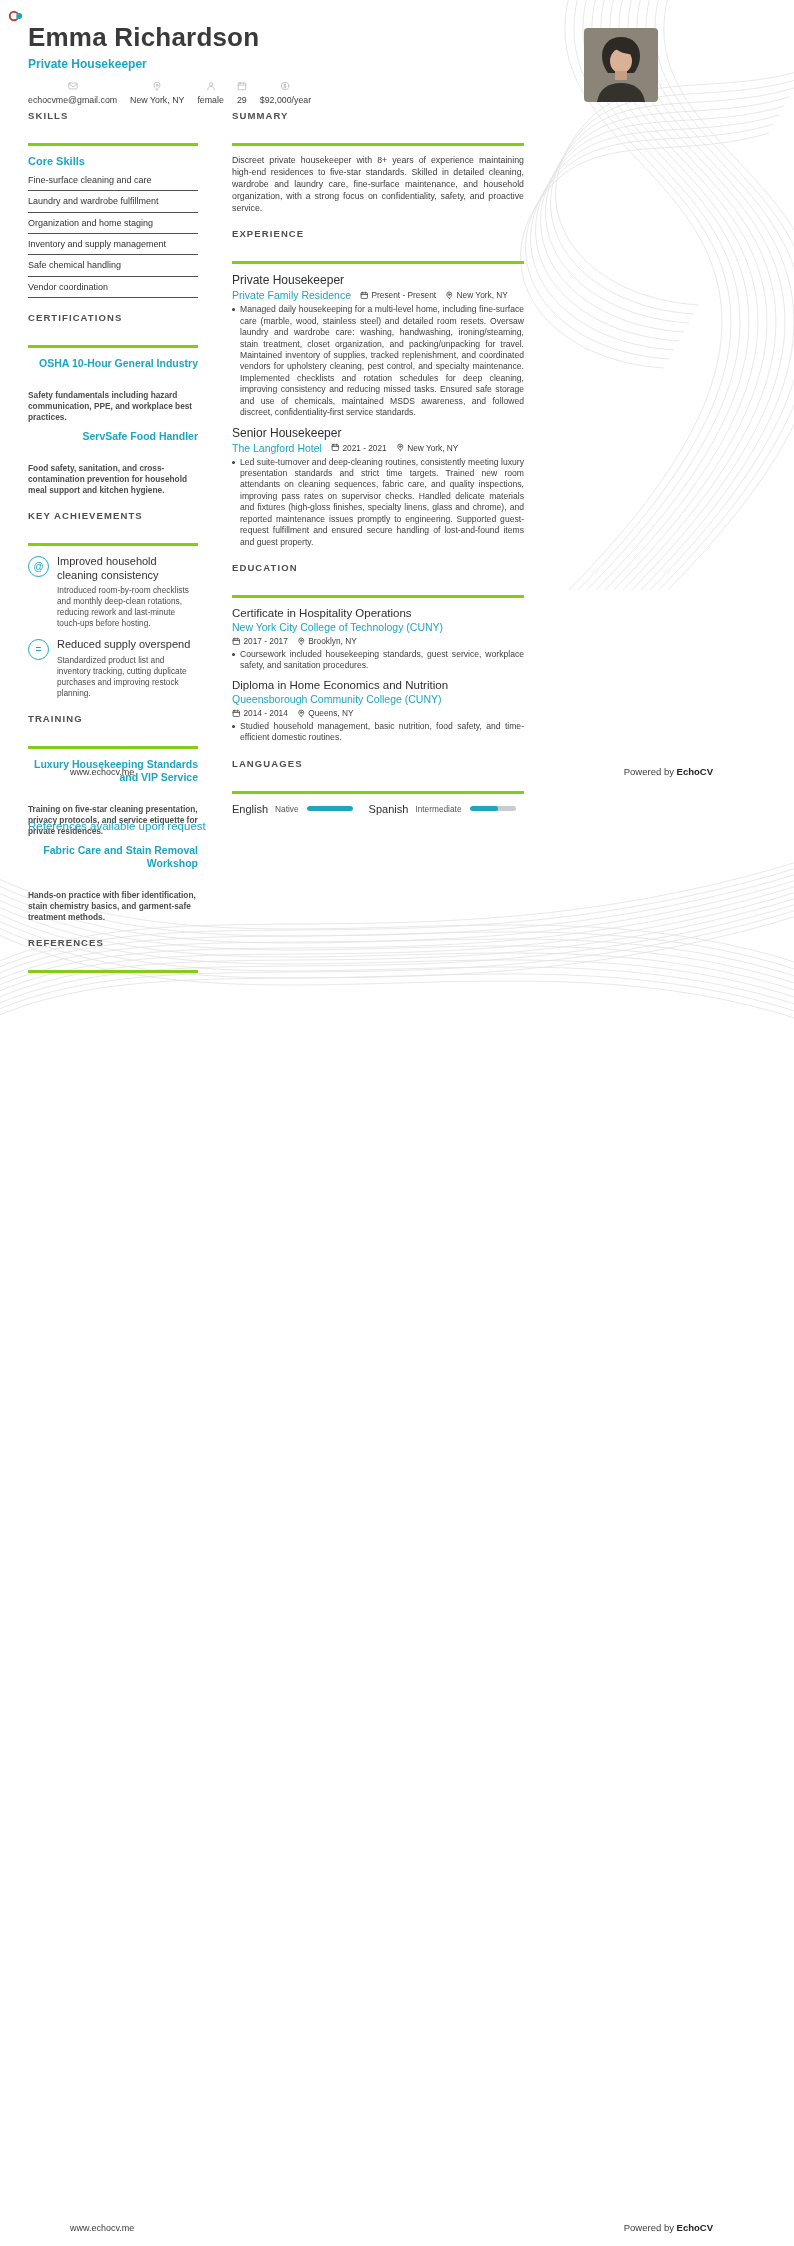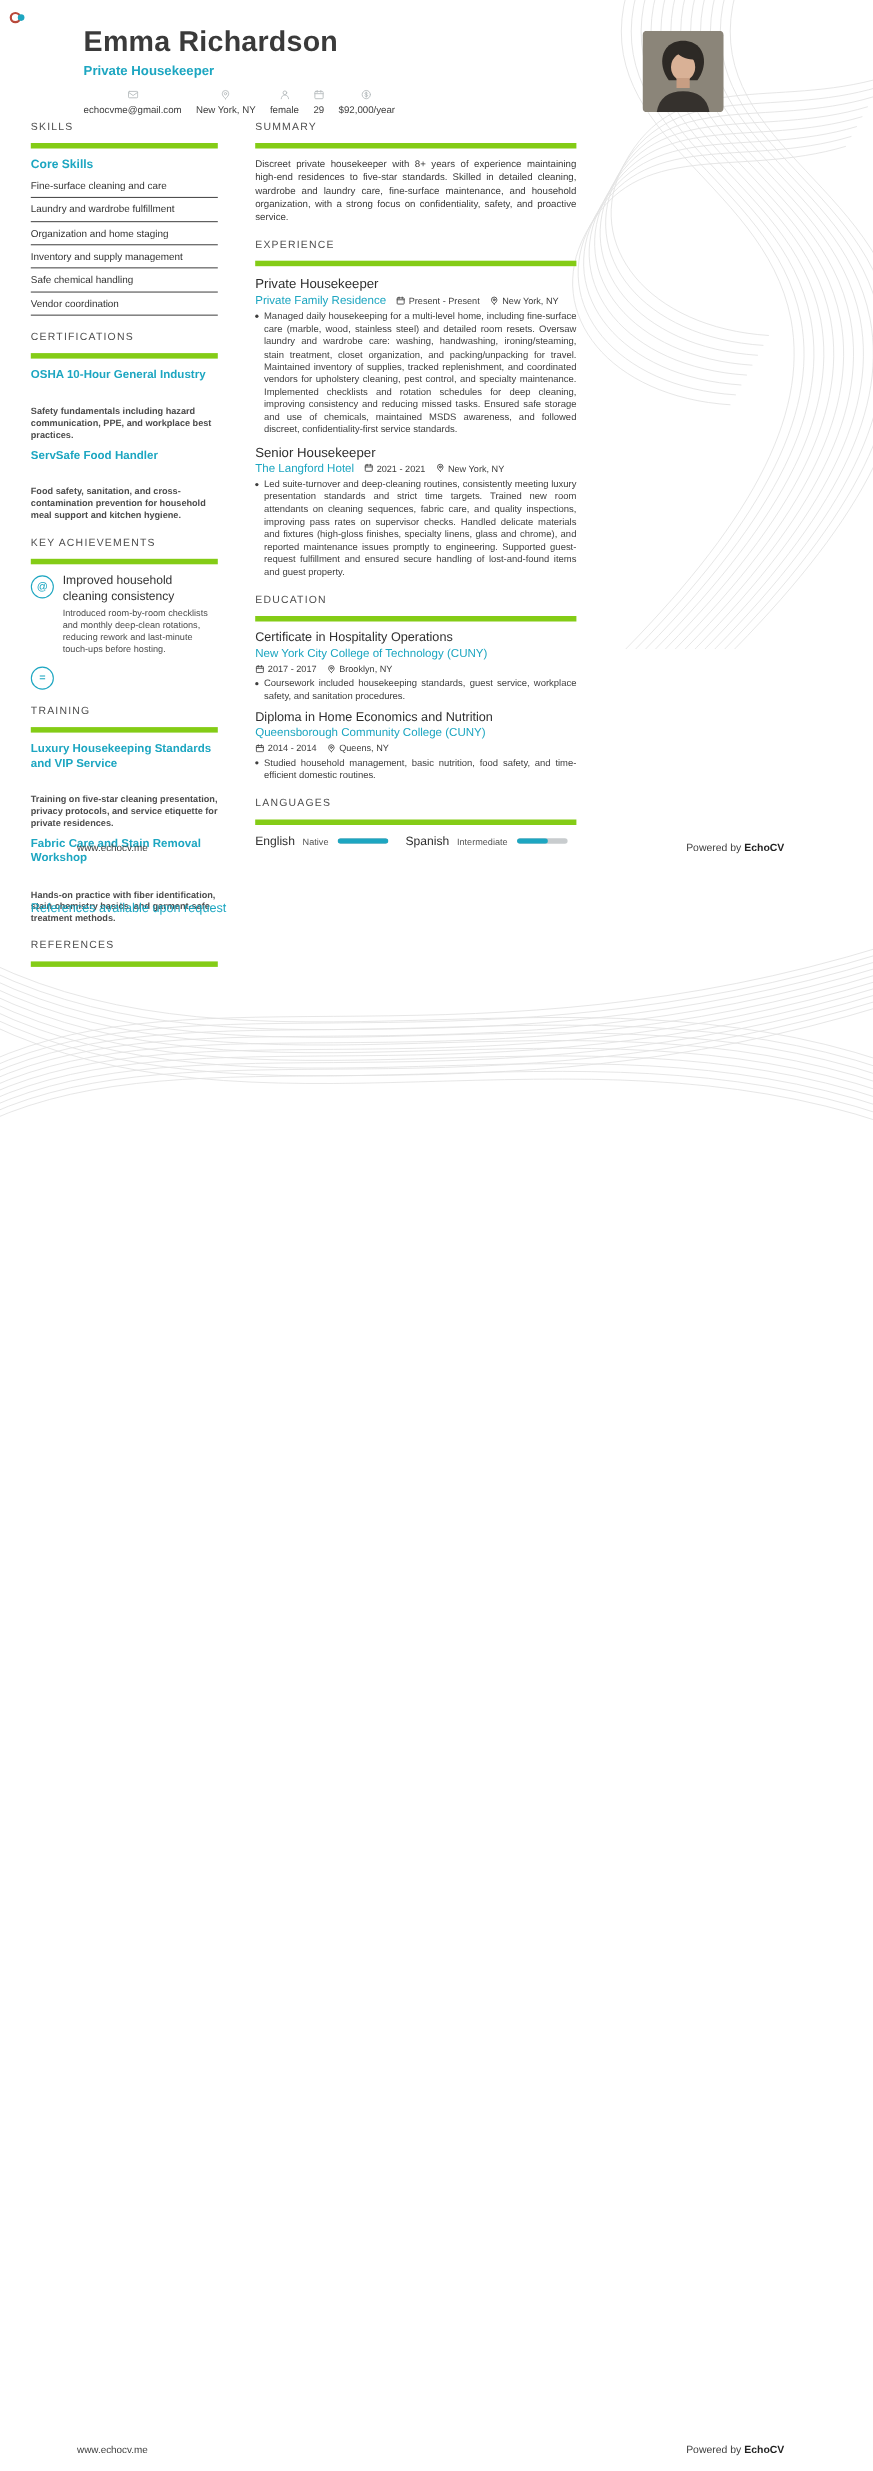--- a/index.html
+++ b/index.html
@@ -15,47 +15,47 @@
 
   
   .waves-top { position: absolute; top: 0; right: 0; z-index: 1; }
   .waves-mid { position: absolute; top: 845px; left: 0; z-index: 1; }
   .wave { stroke: #e2e2e2; stroke-width: 0.8; fill: none; }
 
   
   .logo { position: absolute; left: 8px; top: 8px; width: 16px; height: 16px; z-index: 2; }
 
   
-  .header { position: absolute; left: 28px; top: 22px; z-index: 2; margin-left: 48px; }
+  .header { position: absolute; left: 28px; top: 22px; z-index: 2; }
   .name { font-size: 26px; font-weight: 700; color: #3a3a3a; letter-spacing: 0.2px; }
   .cand-title { font-size: 12px; font-weight: 700; color: var(--accent); margin-top: 4px; }
   .contact-row { display: flex; gap: 13px; margin-top: 10px; align-items: center; }
   .contact-item { display: flex; align-items: center; gap: 4px; font-size: 8.8px; color: #3c3c3c; white-space: nowrap; flex-direction: column; }
   .ci { width: 10px; height: 10px; color: #b7bcbe; flex: none; display: inline-flex; }
   .ci svg { width: 10px; height: 10px; stroke: currentColor; fill: none; stroke-width: 2; stroke-linecap: round; stroke-linejoin: round; }
 
   .photo { position: absolute; left: 584px; top: 28px; width: 74px; height: 74px; border-radius: 4px; overflow: hidden; z-index: 3; }
 
   
   .columns { position: absolute; left: 28px; top: 110px; width: 496px; display: flex; gap: 34px; z-index: 2; }
   .col-left { width: 170px; flex: none; }
   .col-right { flex: 1; min-width: 0; }
 
   .section { margin-top: 14px; }
   .section.first { margin-top: 0; }
   .sec {
-    font-size: 9.5px; font-weight: 400; letter-spacing: 1.1px; color: #4e4e4e;
-    border-bottom: 5px solid #84cc16; padding-bottom: 9px; margin-bottom: 9px;
+    font-size: 9.5px; font-weight: 700; letter-spacing: 1.1px; color: #4e4e4e;
+    border-bottom: 3px solid #84cc16; padding-bottom: 22px; margin-bottom: 9px;
   }
 
   
   .group-title { font-size: 11px; color: var(--accent); font-weight: 700; margin: 2px 0 3px; }
   .skill-item { font-size: 9px; color: #333; padding: 5px 0; border-bottom: 1px solid #4f4f4f; line-height: 1.15; }
   .cert-item { margin-top: 7px; }
-  .cert-title { font-size: 10.5px; font-weight: 700; color: var(--accent); line-height: 1.25; }
+  .cert-title { font-size: 10.5px; font-weight: 700; color: var(--accent); line-height: 1.25; text-align: right; }
   .cert-desc { font-size: 8.3px; color: #4c4c4c; line-height: 1.32; margin-top: 20px; font-weight: bold; }
   .ach-item { display: flex; gap: 8px; margin-top: 9px; }
   .ach-badge {
     width: 21px; height: 21px; border: 1.3px solid var(--accent); border-radius: 50%;
     color: var(--accent); font-size: 10px; display: flex; align-items: center; justify-content: center;
     flex: none; margin-top: 1px;
   }
   .ach-title { font-size: 11px; color: #333; line-height: 1.25; }
   .ach-desc { font-size: 8.3px; color: #4c4c4c; line-height: 1.32; margin-top: 3px; }
 
@@ -253,20 +253,24 @@
       <h2 class="sec">KEY ACHIEVEMENTS</h2>
       <div class="ach-item">
         <span class="ach-badge">@</span>
         <div>
           <div class="ach-title">Improved household cleaning consistency</div>
           <div class="ach-desc">Introduced room-by-room checklists and monthly deep-clean rotations, reducing rework and last-minute touch-ups before hosting.</div>
         </div>
       </div>
       <div class="ach-item">
         <span class="ach-badge">=</span>
+        <div>
+          <div class="ach-title">Reduced supply overspend</div>
+          <div class="ach-desc">Standardized product list and inventory tracking, cutting duplicate purchases and improving restock planning.</div>
+        </div>
       </div>
     </section>
 
     <section class="section">
       <h2 class="sec">TRAINING</h2>
       <div class="cert-item">
         <div class="cert-title">Luxury Housekeeping Standards and VIP Service</div>
         <div class="cert-desc">Training on five-star cleaning presentation, privacy protocols, and service etiquette for private residences.</div>
       </div>
       <div class="cert-item">

